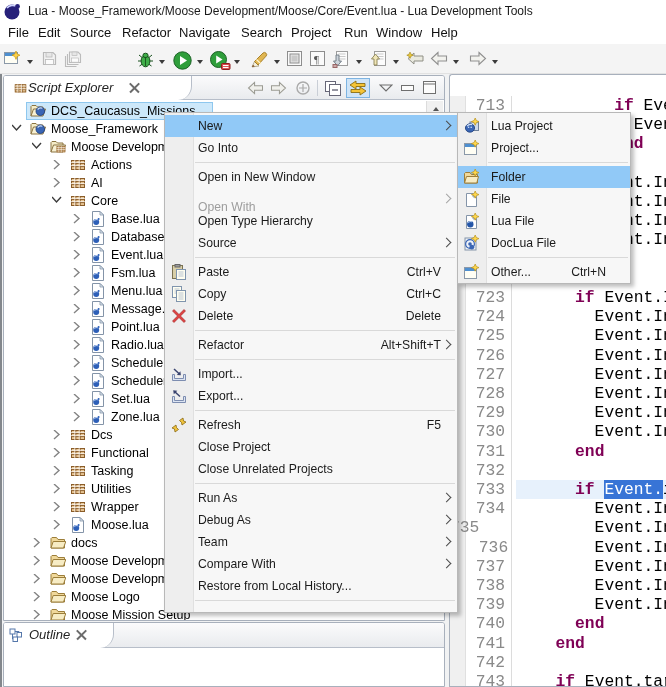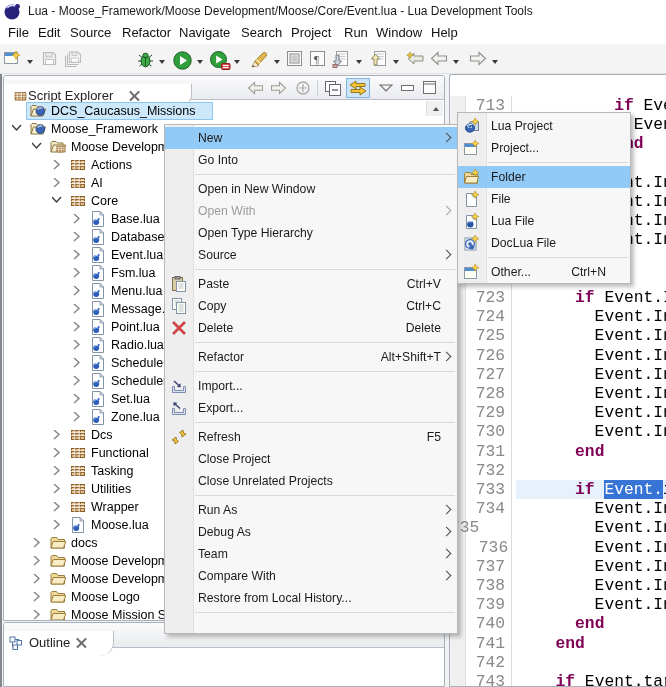--- a/index.html
+++ b/index.html
@@ -20,22 +20,22 @@
 .tbi { position:absolute; top:7px; }
 .dd { position:absolute; width:0; height:0; border-left:3.5px solid transparent; border-right:3.5px solid transparent; border-top:4px solid #3b3b3b; top:16px; }
 
 
 #main { left:0; top:74px; width:666px; height:613px; background:#f1f2f3; border-left:2px solid #83878c; }
 
 
 .panel { position:absolute; background:#ffffff; border:1px solid #a8b0bc; border-radius:3px 3px 0 0; }
 .phead { position:absolute; left:0; top:0; right:0; height:24px;
   background:linear-gradient(#fbfbfc,#e9ebee); border-bottom:1px solid #b7bec9; border-radius:2px 2px 0 0; }
-.ptab { position:absolute; left:0; top:8px; height:24px; background:#ffffff; border-right:1px solid #b7bec9;
-  border-radius:2px 0 14px 0; }
+.ptab { position:absolute; left:0; top:0; height:24px; background:#ffffff; border-right:1px solid #b7bec9;
+  border-radius:2px 0 14px 0;font-style:italic; }
 .ptab .tlabel { position:absolute; top:4px; font-size:13px; color:#222; white-space:nowrap; }
 .closex { position:absolute; top:6px; width:11px; height:11px; }
 .closex:before, .closex:after { content:""; position:absolute; left:-1px; top:4.5px; width:13px; height:1.6px; background:#6b6b6b; }
 .closex:before { transform:rotate(45deg); }
 .closex:after { transform:rotate(-45deg); }
 
 
 .trow { position:absolute; height:18px; font-size:12.5px; color:#000; white-space:nowrap; }
 .trow span.lbl { position:absolute; top:2px; }
 .chev { position:absolute; top:4px; }
@@ -47,21 +47,21 @@
 .kw { color:#7f0055; font-weight:bold; }
 
 
 .menu { position:absolute; background:#f7f7f7; border:1px solid #b8b8b8; box-shadow:3px 3px 4px rgba(0,0,0,0.25); padding-top:2px; z-index:50; }
 .menu:before { content:""; position:absolute; left:0; top:0; bottom:0; width:28px; background:#eeeeee; border-right:1px solid #e0e0e0; }
 .mi { z-index:1; }
 .mi { position:relative; height:22px; font-size:12.2px; color:#1b1b1b; }
 .mi .ml { position:absolute; left:33px; top:4px; white-space:nowrap; }
 .mi .ma { position:absolute; right:16px; top:4px; }
 .mi.hl { background:#91c9f7; }
-.mi.dis .ml { color:#9d9d9d; }
+.mi.dis .ml { color:#9d9d9d;margin-top:8px; }
 .msep { height:1px; background:#d9d9d9; margin:3px 2px 3px 30px; }
 .sub:after { content:""; position:absolute; right:7px; top:7px; width:6px; height:6px;
   border-top:1.6px solid #4b4b4b; border-right:1.6px solid #4b4b4b; transform:rotate(45deg); }
 .sub.dis:after { border-color:#a5a5a5; }
 .micon { position:absolute; left:6px; top:3px; }
 </style>
 </head>
 <body>
 
 <div class="abs" id="titlebar">
@@ -642,21 +642,21 @@
       <div class="lno" style="top:537.6px;left:0;width:55px;text-align:right">741</div>
       <div class="codeline" style="top:537.6px;left:86px">  <span class="kw">end</span></div>
       <div class="lno" style="top:556.8px;left:0;width:55px;text-align:right">742</div>
       <div class="lno" style="top:576.0px;left:0;width:55px;text-align:right">743</div>
       <div class="codeline" style="top:576.0px;left:86px">  <span class="kw">if</span> Event.target </div>
       </div>
     </div>
   </div>
 </div>
 
-<div class="menu" id="ctxmenu" style="left:164px;top:124px;width:294px;padding-bottom:17px">
+<div class="menu" id="ctxmenu" style="left:164px;top:112px;width:294px;padding-bottom:8px">
     <div class="mi sub hl">
       <span class="ml">New</span>
     </div>
     <div class="mi ">
       <span class="ml">Go Into</span>
     </div>
     <div class="msep"></div>
     <div class="mi ">
       <span class="ml">Open in New Window</span>
     </div>

